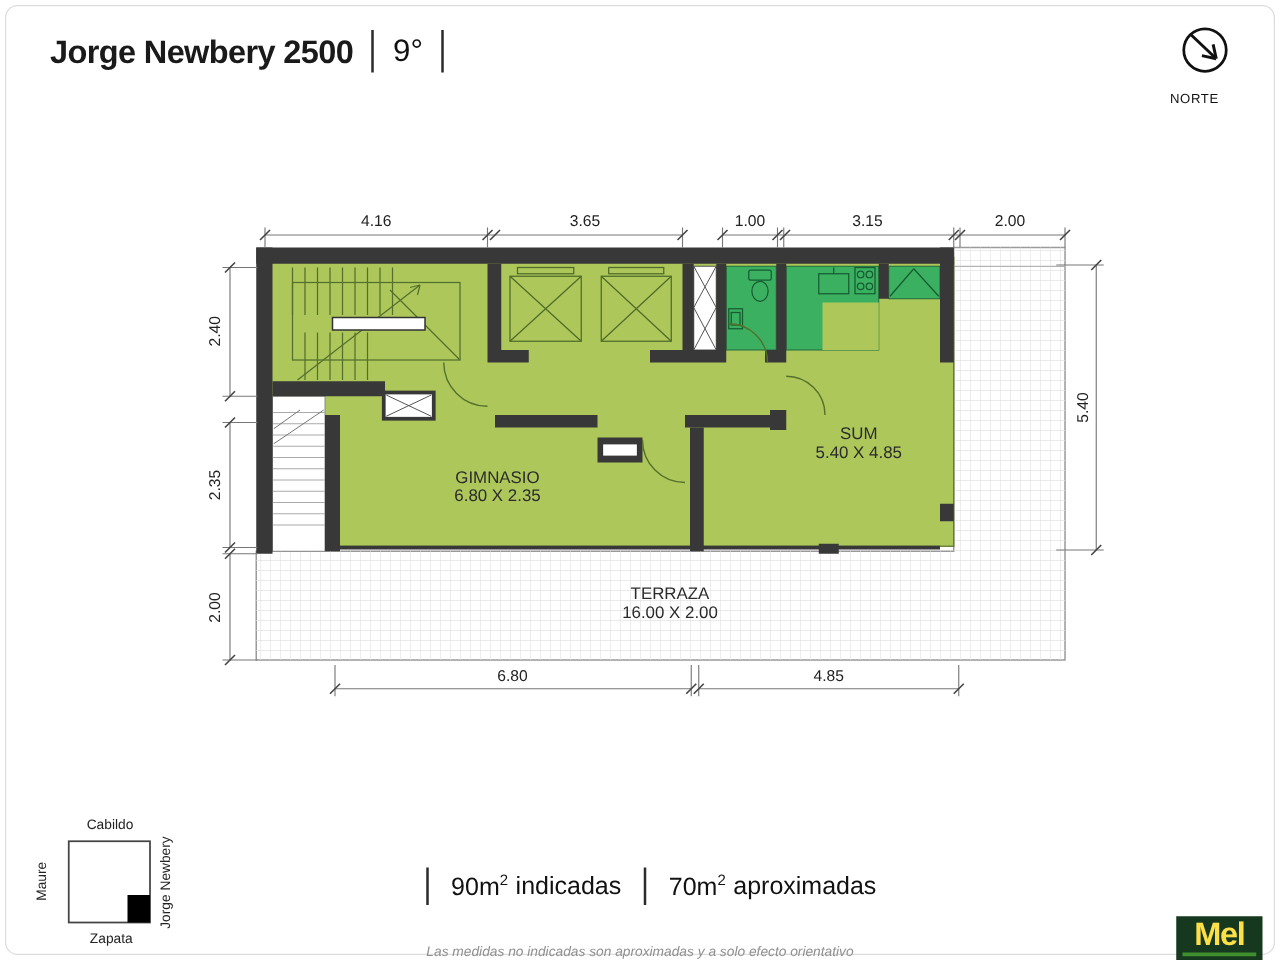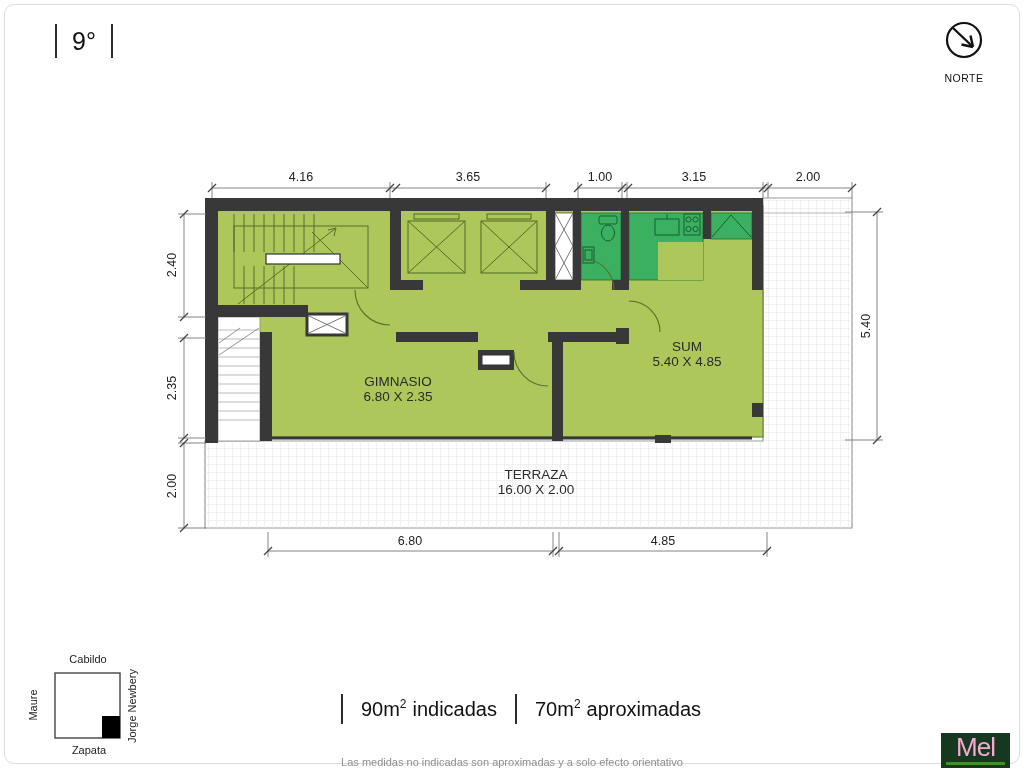--- a/index.html
+++ b/index.html
@@ -7,21 +7,21 @@
         font-family:"Liberation Sans", sans-serif;color:#1a1a1a;}
   .frame{position:absolute;inset:4px;border:1px solid #dcdcdc;border-radius:10px;pointer-events:none;}
 
   
   .header{position:absolute;left:40px;top:24px;display:flex;align-items:center;}
   .addr{font-size:26px;font-weight:bold;letter-spacing:-0.5px;}
   .hsep{width:2px;height:34px;background:#2b2b2b;margin:0 15px;}
   .floor,.orient{font-size:25px;font-weight:400;color:#111;}
 
   
-  .compass{position:absolute;left:936px;top:16px;width:56px;text-align:center;}
+  .compass{position:absolute;left:936px;top:16px;width:56px;}
   .compass-label{font-size:10.5px;letter-spacing:0.5px;color:#111;margin-top:2px;}
 
   
   .plan{position:absolute;left:150px;top:158px;width:740px;height:408px;}
   .plan text{font-family:"Liberation Sans", sans-serif;}
   .dimtxt{font-size:12.5px;fill:#222;}
   .roomtxt{font-size:13.5px;fill:#2b2b2b;}
 
   
   .minimap{position:absolute;left:0;top:640px;width:170px;height:128px;}
@@ -31,33 +31,34 @@
   .totals{position:absolute;left:0;right:0;top:694px;display:flex;justify-content:center;
           align-items:center;font-size:20px;color:#111;}
   .totals .item{white-space:nowrap;}
   .totals .bold{font-weight:bold;font-size:21px;}
   .totals sup{font-size:12px;}
   .tsep{width:2px;height:30px;background:#2b2b2b;margin:0 18px;}
   .totals .lbl{margin-left:6px;}
 
   
   .disclaimer{position:absolute;left:0;right:0;top:756px;text-align:center;
-              font-size:11px;color:#8f8f8f;}
+              font-size:11px;color:#8f8f8f;font-style:italic;}
   .mel{position:absolute;left:941px;top:733px;width:69px;height:40px;background:#16381e;
        text-align:center;}
-  .mel .word{color:#f9a8d4;font-size:26px;font-weight:400;line-height:29px;letter-spacing:-1px;}
+  .mel .word{color:#fde047;font-size:26px;font-weight:700;line-height:29px;letter-spacing:-1px;}
   .mel .tag{height:3px;width:85%;margin:0 auto;background:#3f8f2f;}
 </style>
 </head>
 <body>
 
 <div class="page">
   <div class="frame"></div>
 
   <div class="header">
+    <span class="addr">Jorge Newbery 2500</span>
     <span class="hsep"></span>
     <span class="floor">9°</span>
     <span class="hsep"></span>
   </div>
 
   <div class="compass">
     <svg width="56" height="50" viewBox="0 0 56 50">
       <circle cx="28" cy="24" r="17" fill="none" stroke="#111" stroke-width="2.2"></circle>
       <path d="M17,12 L36,30" fill="none" stroke="#111" stroke-width="2.4"></path>
       <path d="M37,31 L25.5,28.5 M37,31 L34.5,19.5" fill="none" stroke="#111" stroke-width="2.4"></path>

